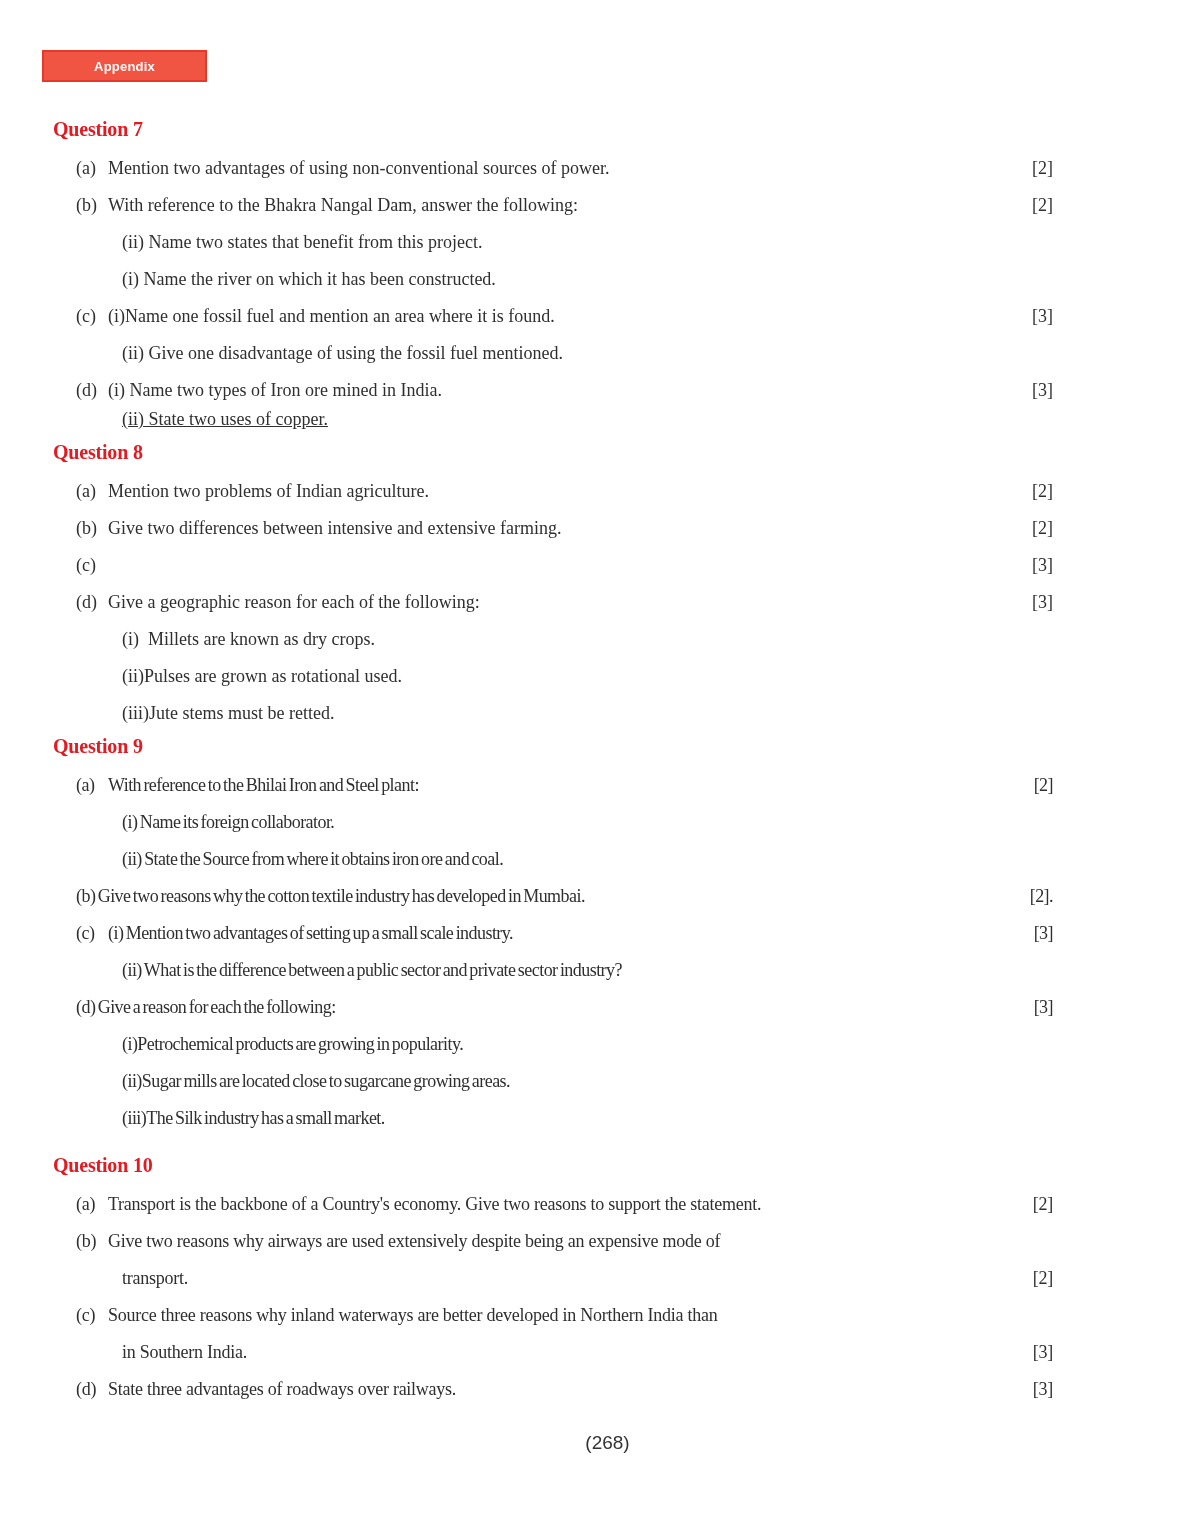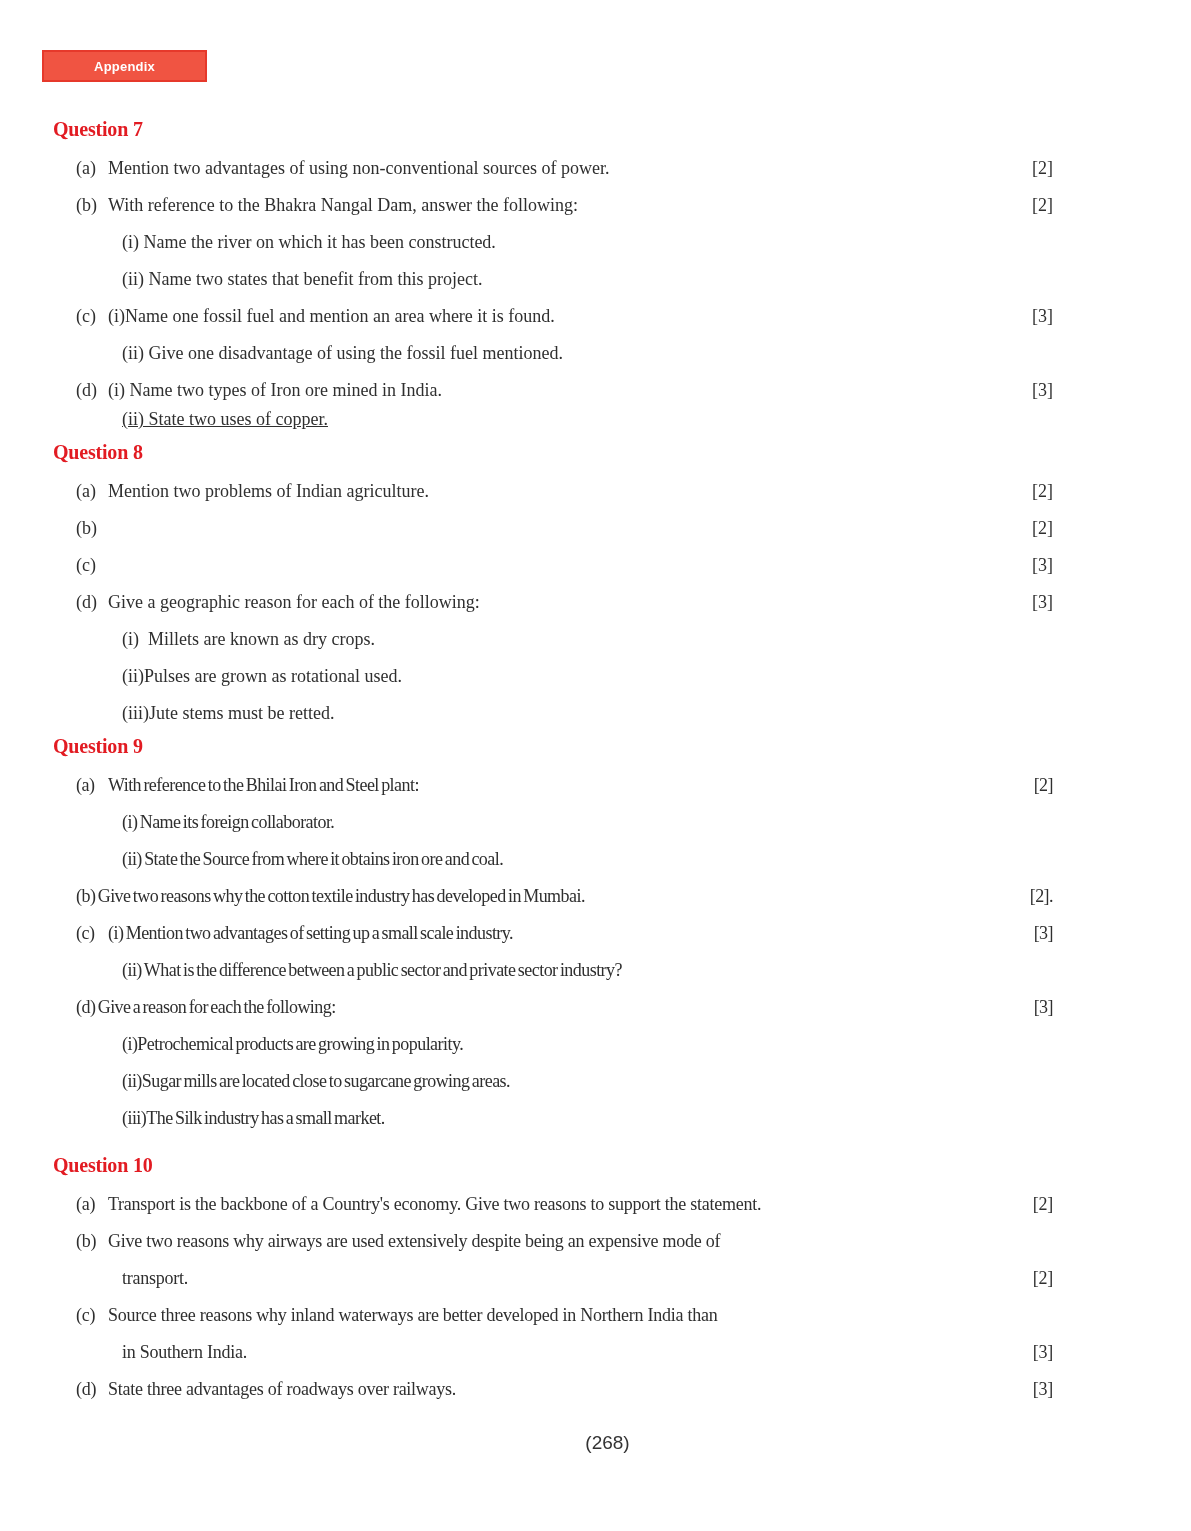--- a/index.html
+++ b/index.html
@@ -111,25 +111,25 @@
         <span class="lbl">(a)</span>
         <span class="txt">Mention two advantages of using non-conventional sources of power.</span>
         <span class="mark">[2]</span>
       </div>
       <div class="row item">
         <span class="lbl">(b)</span>
         <span class="txt">With reference to the Bhakra Nangal Dam, answer the following:</span>
         <span class="mark">[2]</span>
       </div>
       <div class="row sub">
+        <span class="txt">(ii) Name two states that benefit from this project.</span>
+        <span class="mark"></span>
+      </div>
+      <div class="row sub">
         <span class="txt">(i) Name the river on which it has been constructed.</span>
-        <span class="mark"></span>
-      </div>
-      <div class="row sub">
-        <span class="txt">(ii) Name two states that benefit from this project.</span>
         <span class="mark"></span>
       </div>
       <div class="row item">
         <span class="lbl">(c)</span>
         <span class="txt">(i)Name one fossil fuel and mention an area where it is found.</span>
         <span class="mark">[3]</span>
       </div>
       <div class="row sub">
         <span class="txt">(ii) Give one disadvantage of using the fossil fuel mentioned.</span>
         <span class="mark"></span>
@@ -146,20 +146,21 @@
     </section>
     <section class="question">
       <h2 class="qtitle">Question 8</h2>
       <div class="row item">
         <span class="lbl">(a)</span>
         <span class="txt">Mention two problems of Indian agriculture.</span>
         <span class="mark">[2]</span>
       </div>
       <div class="row item">
         <span class="lbl">(b)</span>
+        <span class="txt">Give two differences between intensive and extensive farming.</span>
         <span class="mark">[2]</span>
       </div>
       <div class="row item">
         <span class="lbl">(c)</span>
         <span class="mark">[3]</span>
       </div>
       <div class="row item">
         <span class="lbl">(d)</span>
         <span class="txt">Give a geographic reason for each of the following:</span>
         <span class="mark">[3]</span>

